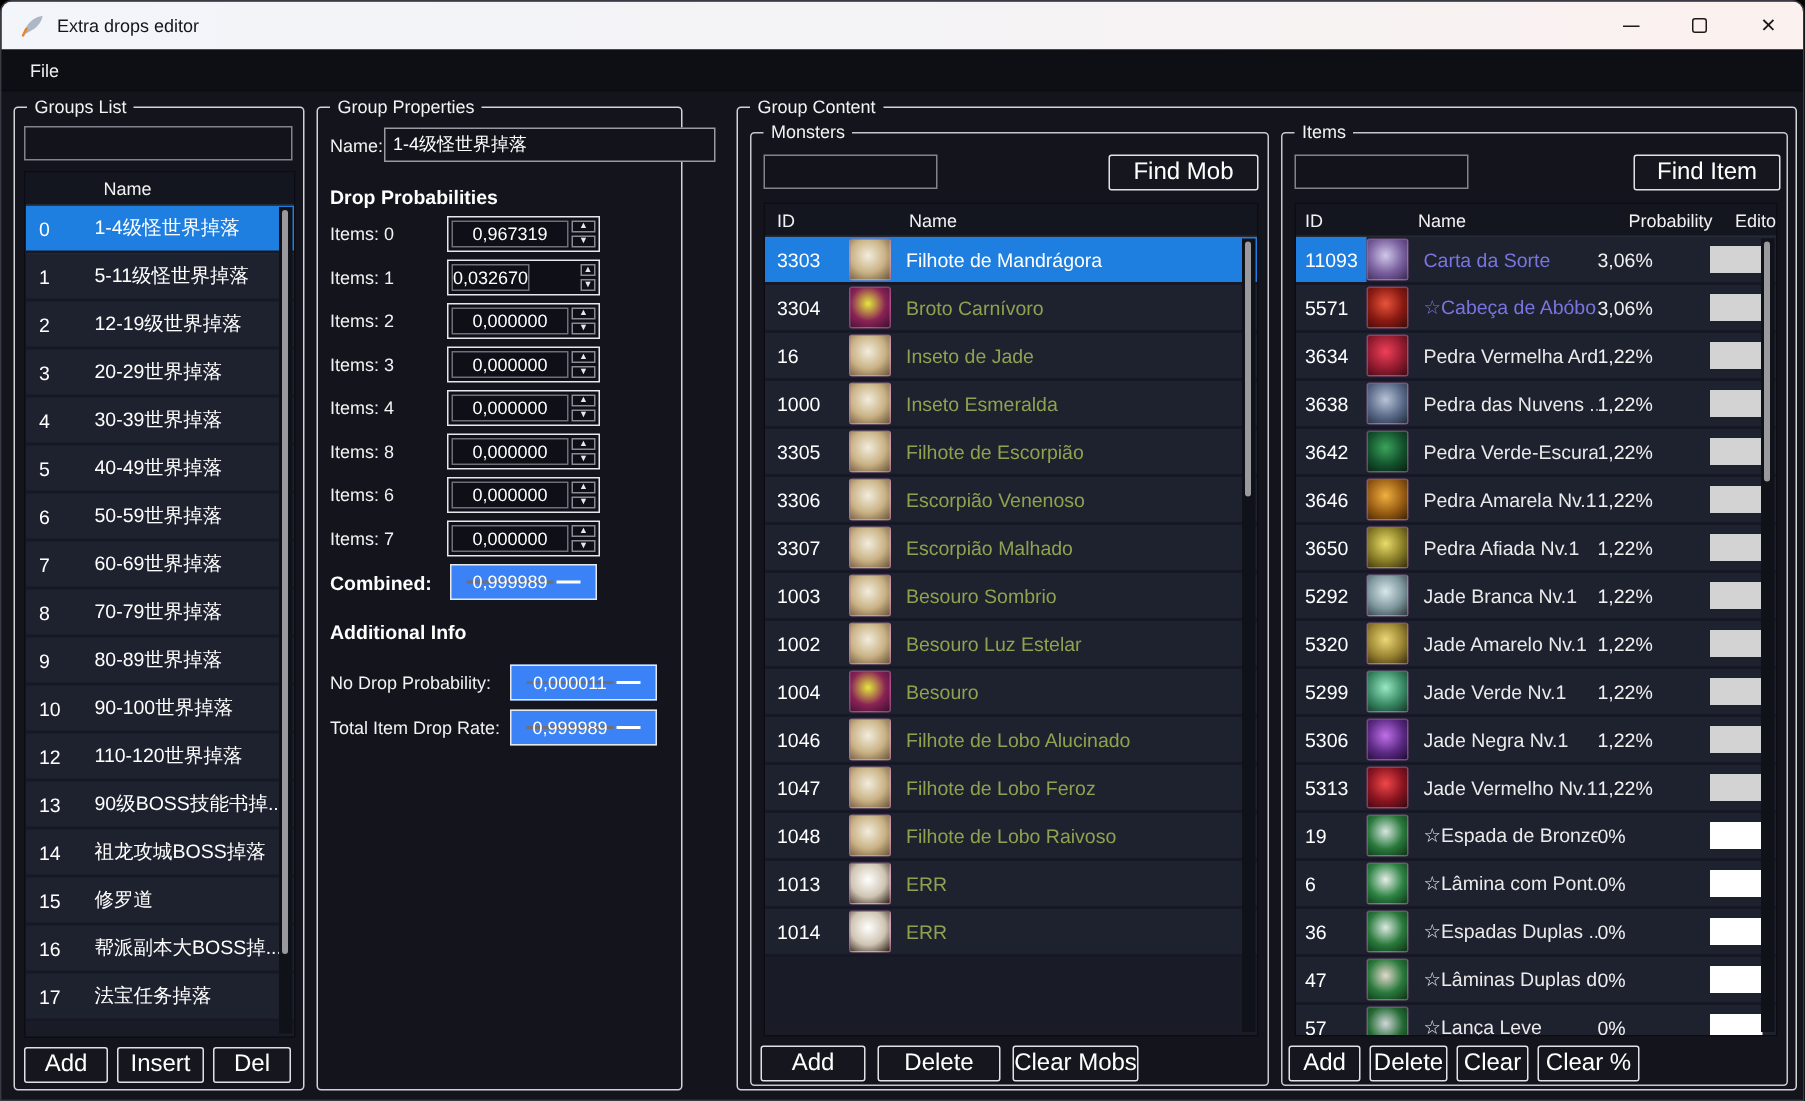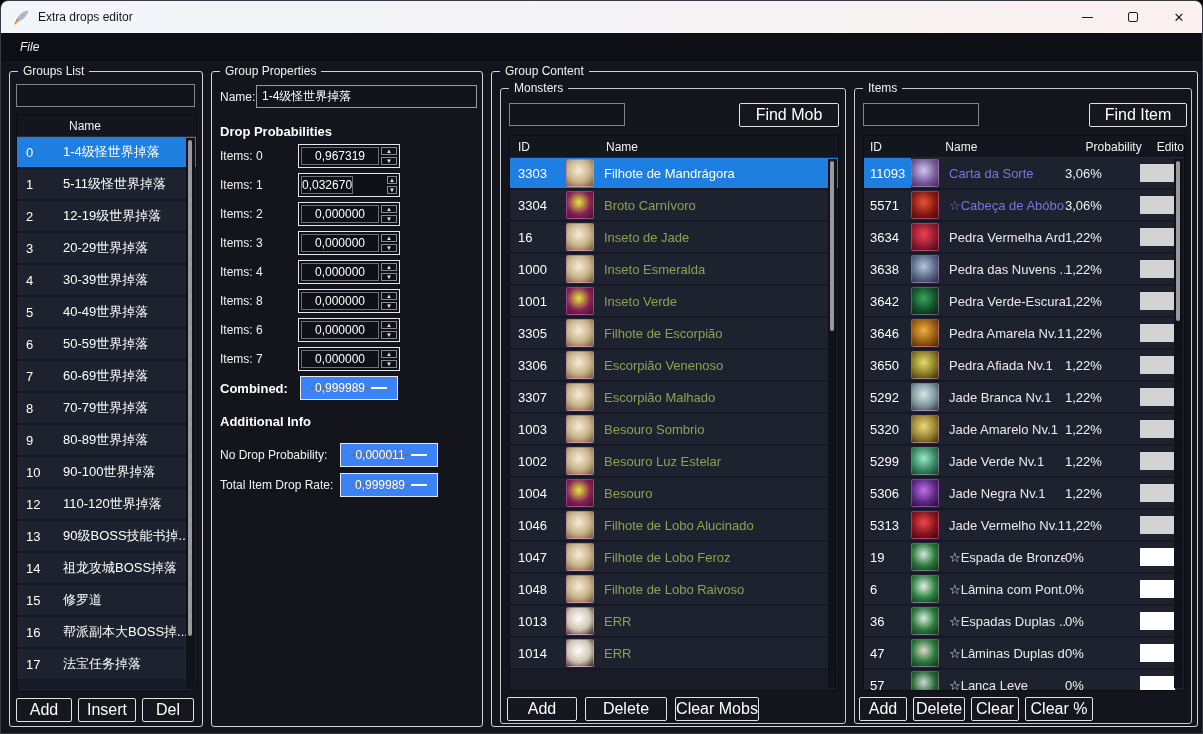--- a/index.html
+++ b/index.html
@@ -14,32 +14,32 @@
   .app-icon { width:17px; height:17px; margin-right:8px; }
   .title-text { font-size:12px; color:#15151a; }
   .win-controls { margin-left:auto; display:flex; align-items:center; height:100%; }
   .wc { width:46px; height:100%; display:flex; align-items:center; justify-content:center; color:#1b1b1b; }
   .wc-min i { display:block; width:11px; border-top:1px solid #1b1b1b; }
   .wc-max i { display:block; width:10px; height:10px; border:1px solid #1b1b1b; border-radius:2px; }
   .wc-close { font-size:13px; }
 
   
   .menubar { height:28px; background:#0e0e15; display:flex; align-items:center; padding-left:19px;
-             border-bottom:1px solid #0a0a10;font-style:italic; }
+             border-bottom:1px solid #0a0a10; }
   .menu-item { color:#f0f0f0; font-size:12px; }
 
   .main { position:absolute; top:60px; left:0; right:0; bottom:0; background:#14141d; }
 
   
   .gb { position:absolute; border:1px solid #d4d4d8; border-radius:3px; }
   .gbt { position:absolute; top:-8px; left:8px; background:#14141d; padding:0 5px;
          font-size:12px; color:#f2f2f2; white-space:nowrap; }
 
   #gb-groups   { left:8px;   top:10px; width:194px; height:656px; }
-  #gb-props    { left:210px; top:10px; width:272px; height:656px; }
+  #gb-props    { left:210px; top:10px; width:244px; height:656px; }
   #gb-content  { left:490px; top:10px; width:707px; height:656px; }
   #gb-monsters { left:8px;   top:16px; width:346px; height:636px; border-color:#c8c8cc; }
   #gb-items    { left:362px; top:16px; width:338px; height:636px; border-color:#c8c8cc; }
   #gb-monsters .gbt, #gb-items .gbt { background:#14141d; }
 
   
   .inp { position:absolute; background:#13131c; border:1px solid #83838c; color:#fff;
          font-size:12px; padding:0 5px; outline:none; }
   .btn { position:absolute; height:24px; background:#16161f; border:1px solid #e2e2e6;
          border-radius:2px; color:#fff; font-size:16px; display:flex; align-items:center;
@@ -350,27 +350,20 @@
                 <div class="cell mname">Inseto de Jade</div>
               </div>
               <div class="trow">
                 <div class="cell mid">1000</div>
                 <div class="mico">
                   <div class="micon" style="background: radial-gradient(circle at 45% 40%, rgb(242, 236, 220) 0%, rgb(201, 177, 132) 55%, rgb(107, 87, 58) 100%);"></div>
                 </div>
                 <div class="cell mname">Inseto Esmeralda</div>
               </div>
               <div class="trow">
-                <div class="cell mid">1001</div>
-                <div class="mico">
-                  <div class="micon" style="background: radial-gradient(circle at 45% 40%, rgb(227, 232, 62) 0%, rgb(138, 35, 85) 55%, rgb(60, 16, 48) 100%);"></div>
-                </div>
-                <div class="cell mname">Inseto Verde</div>
-              </div>
-              <div class="trow">
                 <div class="cell mid">3305</div>
                 <div class="mico">
                   <div class="micon" style="background: radial-gradient(circle at 45% 40%, rgb(242, 236, 220) 0%, rgb(201, 177, 132) 55%, rgb(107, 87, 58) 100%);"></div>
                 </div>
                 <div class="cell mname">Filhote de Escorpião</div>
               </div>
               <div class="trow">
                 <div class="cell mid">3306</div>
                 <div class="mico">
                   <div class="micon" style="background: radial-gradient(circle at 45% 40%, rgb(242, 236, 220) 0%, rgb(201, 177, 132) 55%, rgb(107, 87, 58) 100%);"></div>

